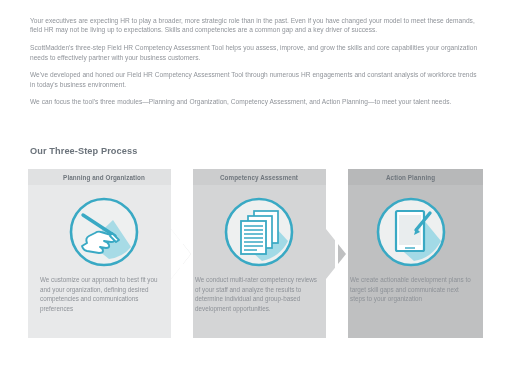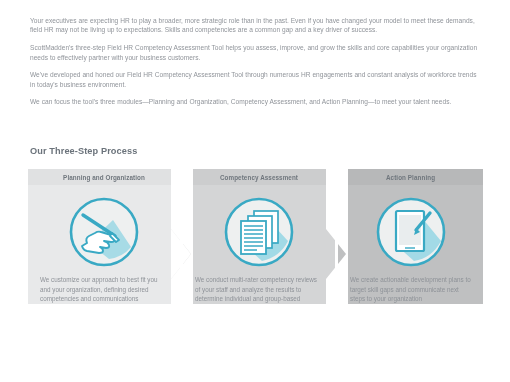--- a/index.html
+++ b/index.html
@@ -13,21 +13,21 @@
     overflow: hidden;
     font-family: "Liberation Sans", sans-serif;
     color: #8c9096;
     position: relative;
   }
 
   #page {
     position: absolute;
     left: 0; top: 0;
     width: 510px;
-    height: 304px;
+    height: 338px;
     background: #ffffff;
     overflow: hidden;
   }
 
   
   .intro {
     position: absolute;
     left: 30px;
     top: 16px;
     width: 453px;

